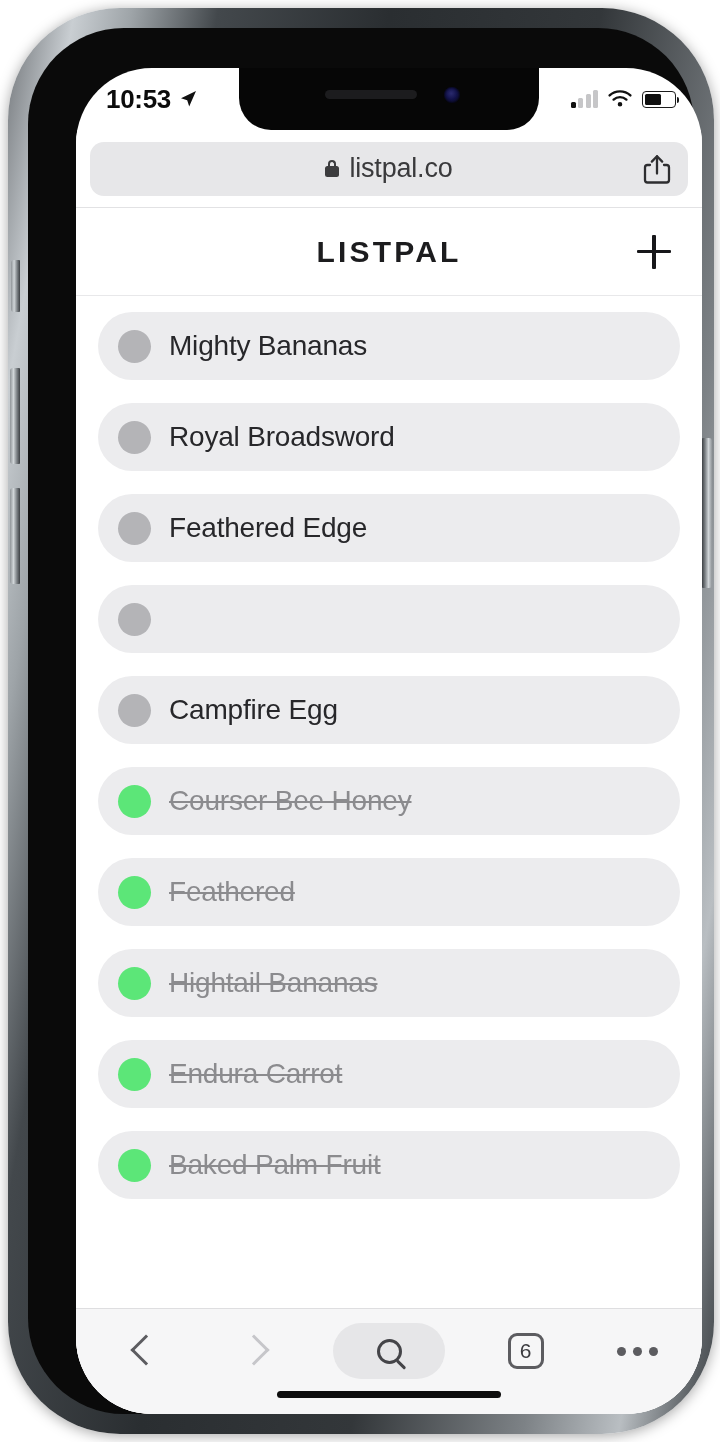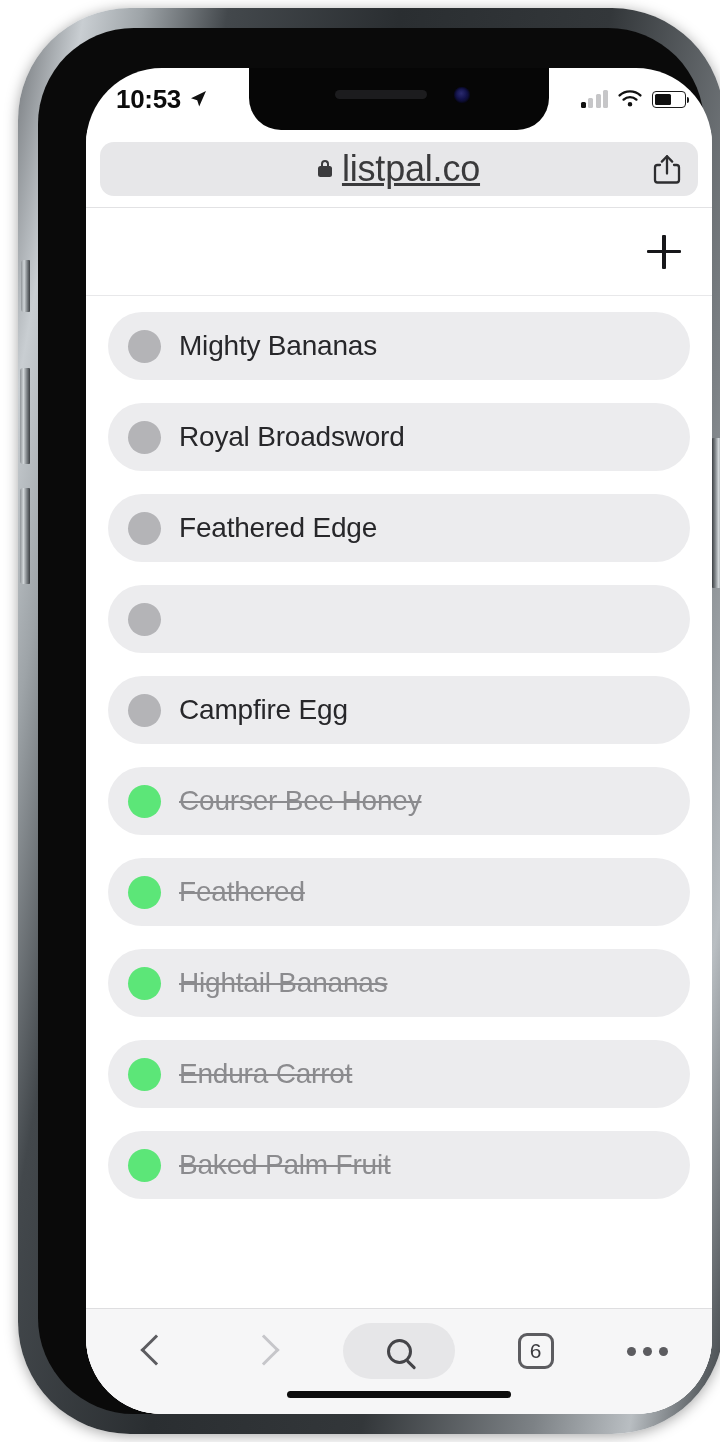--- a/index.html
+++ b/index.html
@@ -2,21 +2,21 @@
 <html><head>
 <meta charset="utf-8">
 <style>
   * { box-sizing: border-box; margin: 0; padding: 0; }
   html, body {
     width: 720px; height: 1442px;
     background: #ffffff;
     font-family: "Liberation Sans", sans-serif;
     overflow: hidden;
   }
-  #stage { position: relative; width: 584px; height: 1442px; background: #ffffff; margin-left: 10px; }
+  #stage { position: relative; width: 584px; height: 1442px; background: #ffffff; }
 
   
   .phone-outer {
     position: absolute; left: 8px; top: 8px;
     width: 706px; height: 1426px;
     border-radius: 112px;
     background: linear-gradient(100deg,#6e7276 0%,#c9ced2 7%,#9ea4a8 13%,#43484c 22%,
                 #2a2e31 40%,#33373a 62%,#7d8286 80%,#b9bec2 90%,#5a5f63 97%,#3c4044 100%);
     box-shadow: 0 2px 14px rgba(0,0,0,0.35);
   }
@@ -103,21 +103,21 @@
     flex: 1; height: 54px; background: #e7e7e9; border-radius: 14px;
     display: flex; align-items: center; justify-content: center; position: relative;
   }
   .url-center { display: flex; align-items: center; gap: 10px; }
   .lock { width: 14px; height: 17px; position: relative; }
   .lock-body { position:absolute; bottom:0; width:14px; height:11px; background:#3c3c3e; border-radius:2.5px; }
   .lock-shackle {
     position:absolute; top:0; left:3px; width:8px; height:8px;
     border:2px solid #3c3c3e; border-bottom:none; border-radius:5px 5px 0 0;
   }
-  .url-text { font-size: 36px; color: #3a3a3c; letter-spacing: -0.2px; text-decoration: underline; }
+  .url-text { font-size: 27px; color: #3a3a3c; letter-spacing: -0.2px; }
   .share-btn { position: absolute; right: 14px; width: 34px; height: 36px; }
 
   
   .app-header {
     position: absolute; top: 140px; left: 0; width: 626px; height: 88px;
     background: #ffffff; border-bottom: 1px solid #e8e8ea;
     display: flex; align-items: center; justify-content: center;
   }
   .app-title {
     font-size: 30px; font-weight: 700; color: #1c1c1e; letter-spacing: 3.2px;
@@ -246,20 +246,21 @@
                 <path d="M10 14 H7.5 a2.5 2.5 0 0 0 -2.5 2.5 V29 a2.5 2.5 0 0 0 2.5 2.5 H26.5
                          a2.5 2.5 0 0 0 2.5 -2.5 V16.5 a2.5 2.5 0 0 0 -2.5 -2.5 H24" stroke="#2e2e30" stroke-width="2.3" fill="none" stroke-linecap="round"></path>
                 <path d="M17 22.5 V5.5" stroke="#2e2e30" stroke-width="2.3" stroke-linecap="round"></path>
                 <path d="M11.8 10.6 L17 5.2 L22.2 10.6" stroke="#2e2e30" stroke-width="2.3" fill="none" stroke-linecap="round" stroke-linejoin="round"></path>
               </svg>
             </div>
           </div>
         </div>
 
         <div class="app-header">
+          <div class="app-title">LISTPAL</div>
           <div class="add-btn">
             <span class="h"></span>
             <span class="v"></span>
           </div>
         </div>
 
         <div class="list-scroll" id="list">
             <div class="row">
               <div class="dot"></div>
               <div class="row-label">Mighty Bananas</div>

